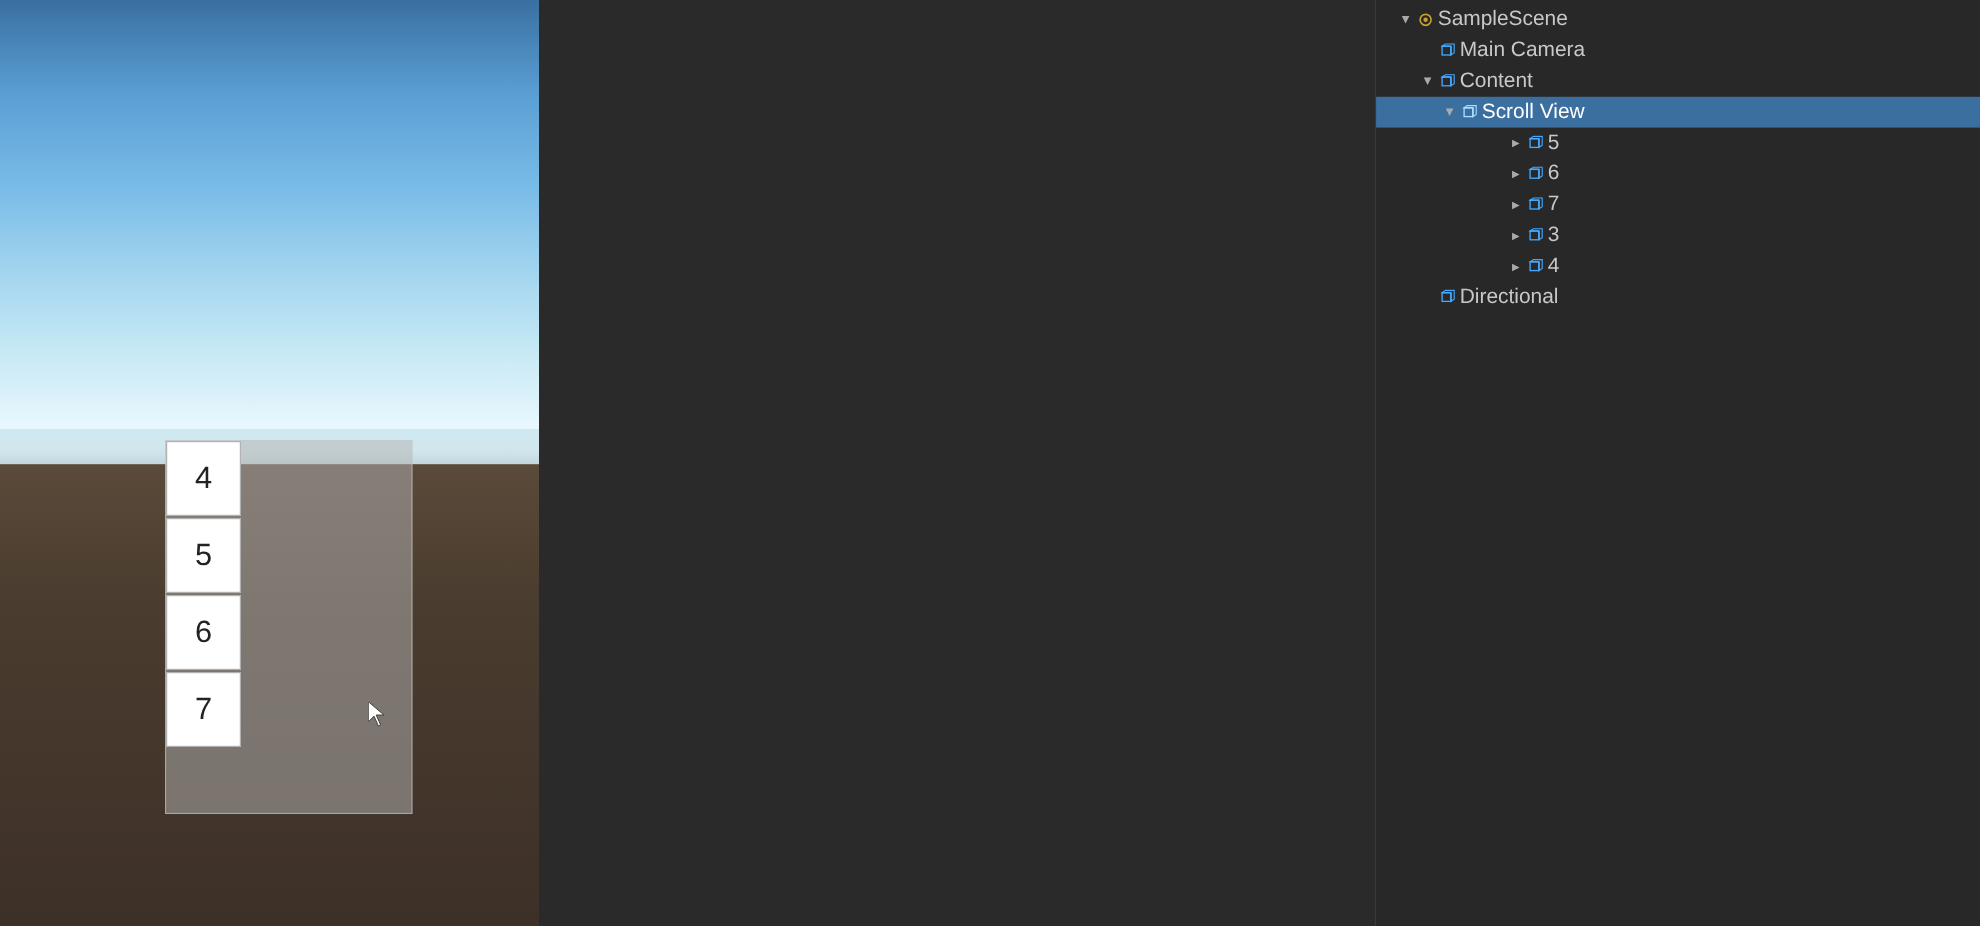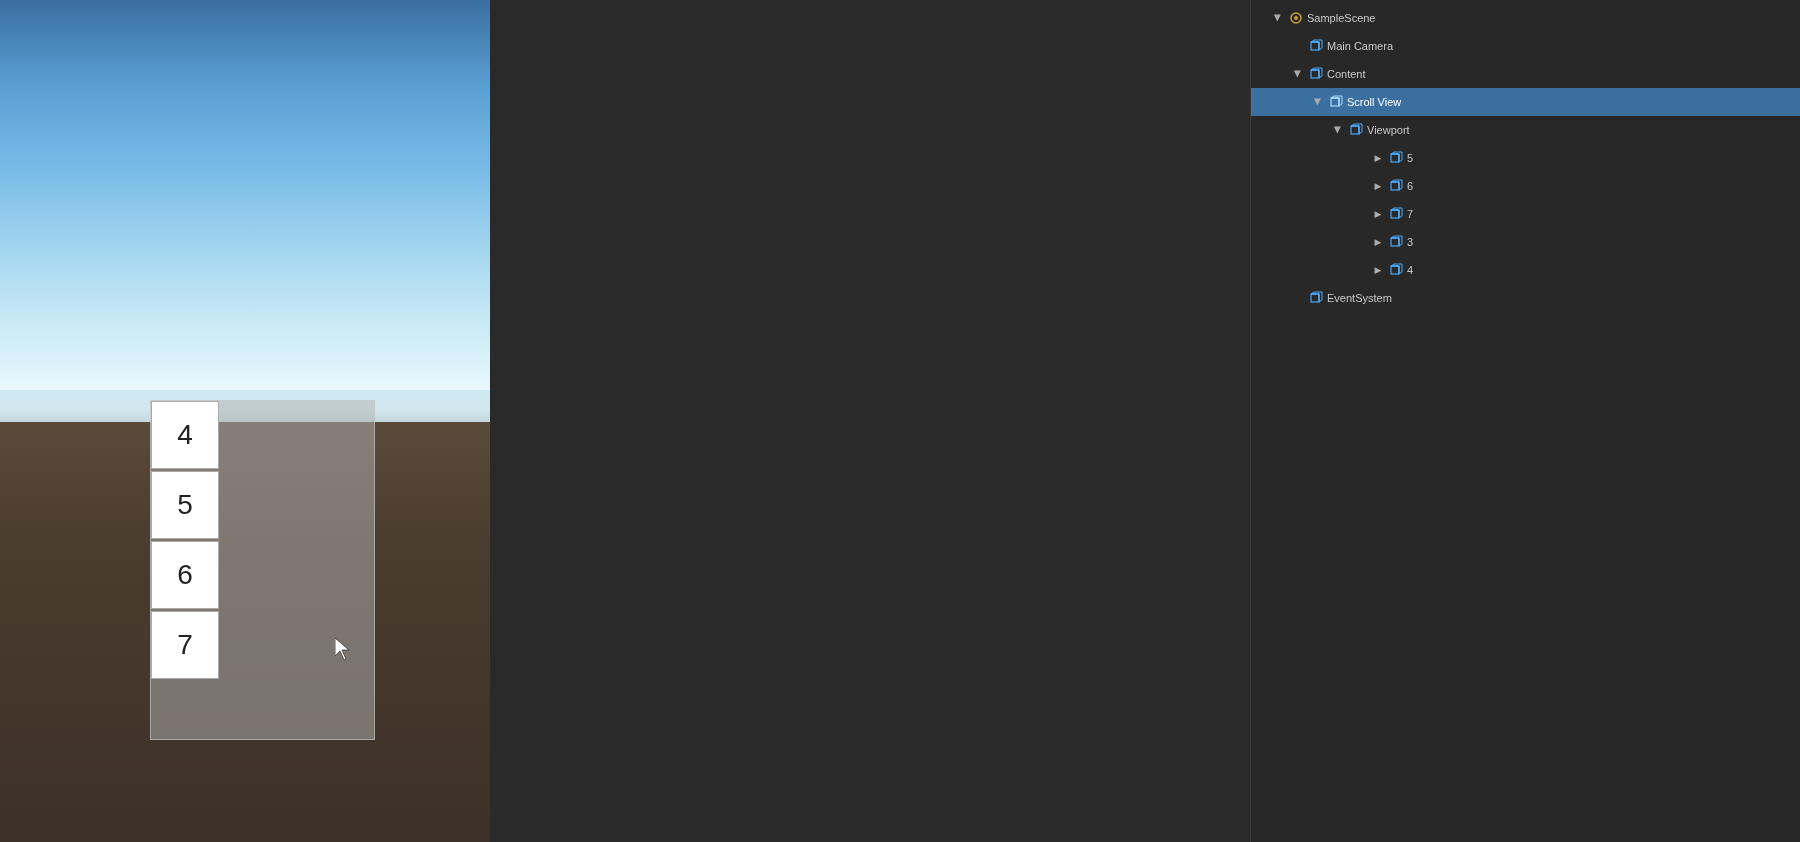--- a/index.html
+++ b/index.html
@@ -164,21 +164,21 @@
     }
 
     
     .cube-icon svg {
       width: 14px;
       height: 14px;
     }
 
     .hierarchy-label {
       color: #c8c8c8;
-      font-size: 11px;
+      font-size: 19px;
     }
 
     .hierarchy-item.selected .hierarchy-label {
       color: white;
     }
 
     .indent-1 { padding-left: 20px; }
     .indent-2 { padding-left: 40px; }
     .indent-3 { padding-left: 60px; }
     .indent-4 { padding-left: 80px; }
@@ -267,32 +267,20 @@
       <svg viewBox="0 0 14 14" width="14" height="14">
         <rect x="2" y="3" width="8" height="8" fill="none" stroke="#adf" stroke-width="1.2"></rect>
         <path d="M2 3 L5 1 L13 1 L13 9 L10 11 L10 3 Z" fill="none" stroke="#adf" stroke-width="1"></path>
         <line x1="10" y1="3" x2="2" y2="3" stroke="#adf" stroke-width="1"></line>
         <line x1="10" y1="11" x2="10" y2="3" stroke="#adf" stroke-width="1"></line>
       </svg>
     </span>
     <span class="hierarchy-label">Scroll View</span>
   </div>
 
-  <div class="hierarchy-item indent-4">
-    <span class="expand-arrow expanded">▶</span>
-    <span class="cube-icon">
-      <svg viewBox="0 0 14 14" width="14" height="14">
-        <rect x="2" y="3" width="8" height="8" fill="none" stroke="#4af" stroke-width="1.2"></rect>
-        <path d="M2 3 L5 1 L13 1 L13 9 L10 11 L10 3 Z" fill="none" stroke="#4af" stroke-width="1"></path>
-        <line x1="10" y1="3" x2="2" y2="3" stroke="#4af" stroke-width="1"></line>
-        <line x1="10" y1="11" x2="10" y2="3" stroke="#4af" stroke-width="1"></line>
-      </svg>
-    </span>
-    <span class="hierarchy-label">Viewport</span>
-  </div>
 
 
   <div class="hierarchy-item indent-6">
     <span class="expand-arrow">▶</span>
     <span class="cube-icon">
       <svg viewBox="0 0 14 14" width="14" height="14">
         <rect x="2" y="3" width="8" height="8" fill="none" stroke="#4af" stroke-width="1.2"></rect>
         <path d="M2 3 L5 1 L13 1 L13 9 L10 11 L10 3 Z" fill="none" stroke="#4af" stroke-width="1"></path>
         <line x1="10" y1="3" x2="2" y2="3" stroke="#4af" stroke-width="1"></line>
         <line x1="10" y1="11" x2="10" y2="3" stroke="#4af" stroke-width="1"></line>
@@ -356,16 +344,16 @@
   <div class="hierarchy-item indent-2">
     <span class="expand-arrow" style="visibility:hidden">▶</span>
     <span class="cube-icon">
       <svg viewBox="0 0 14 14" width="14" height="14">
         <rect x="2" y="3" width="8" height="8" fill="none" stroke="#4af" stroke-width="1.2"></rect>
         <path d="M2 3 L5 1 L13 1 L13 9 L10 11 L10 3 Z" fill="none" stroke="#4af" stroke-width="1"></path>
         <line x1="10" y1="3" x2="2" y2="3" stroke="#4af" stroke-width="1"></line>
         <line x1="10" y1="11" x2="10" y2="3" stroke="#4af" stroke-width="1"></line>
       </svg>
     </span>
-    <span class="hierarchy-label">EventSystem</span>
+    <span class="hierarchy-label">Directional</span>
   </div>
 
 </div>
 
 </body></html>

